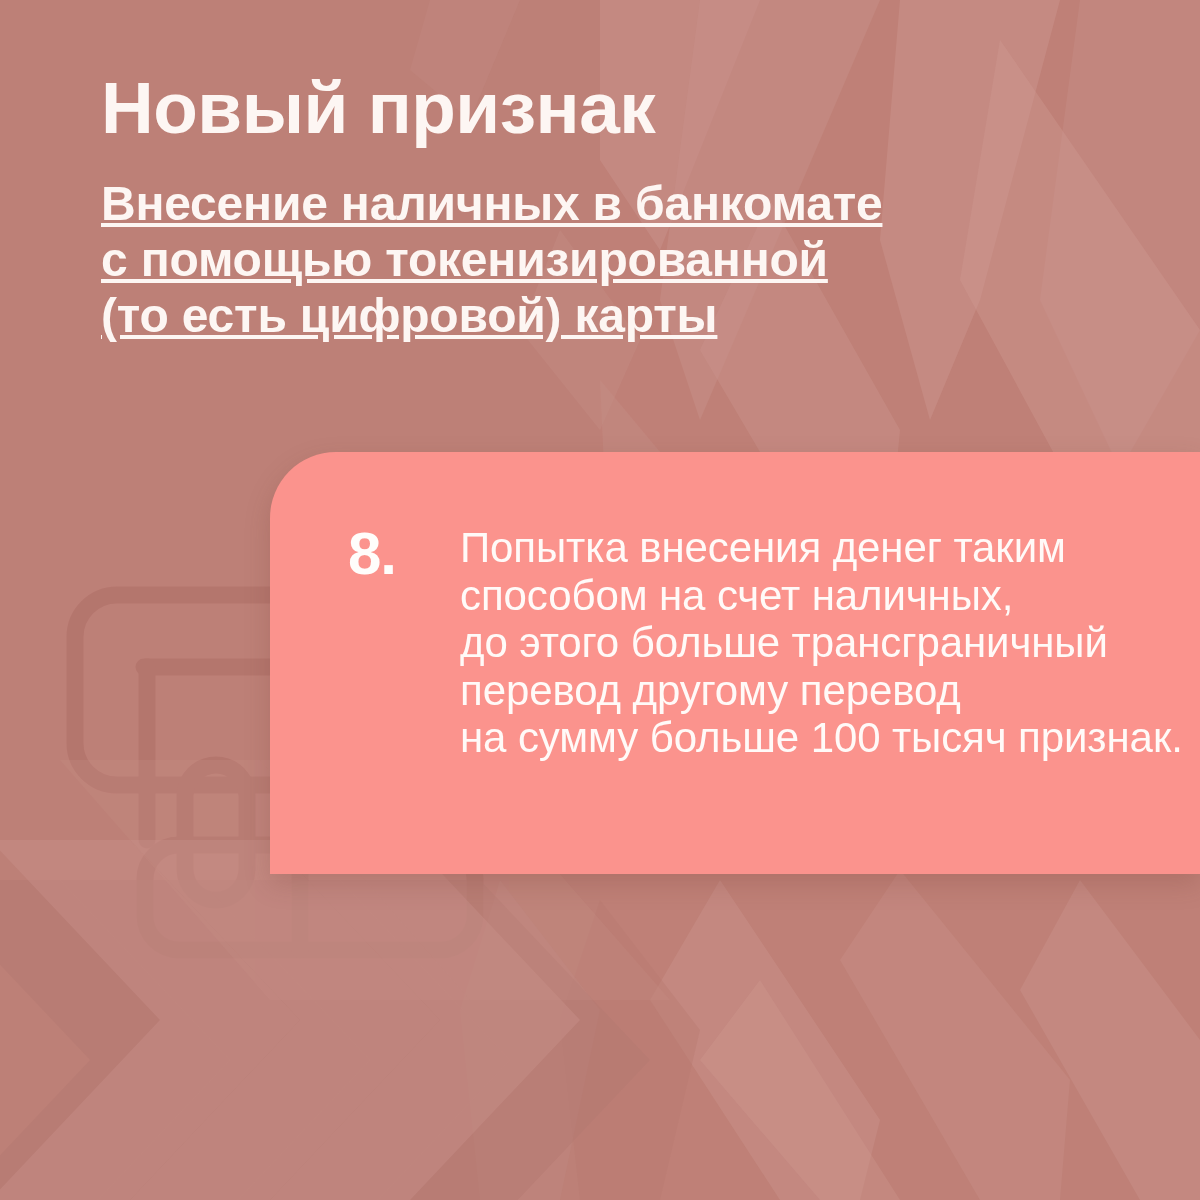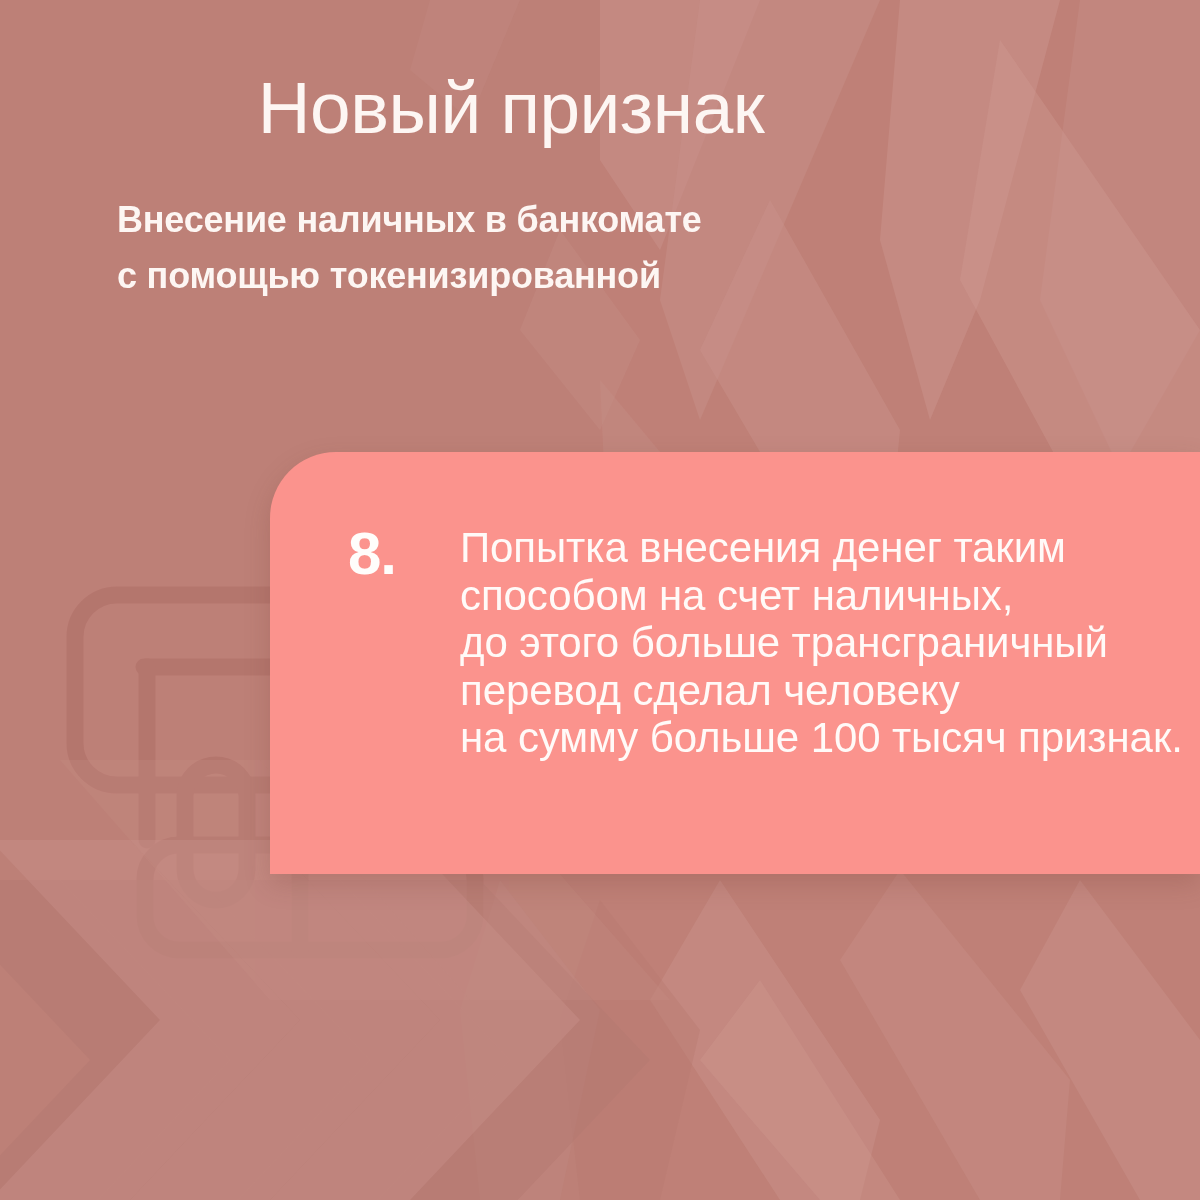--- a/index.html
+++ b/index.html
@@ -33,33 +33,33 @@
     position: absolute;
     left: 101px;
     top: 66px;
     width: 820px;
     z-index: 5;
   }
   .page-title {
     margin: 0;
     font-size: 73px;
     line-height: 84px;
-    font-weight: normal;
+    font-weight: bold;
     letter-spacing: -0.5px;
     color: #fdf6f3;
-    text-align: center;
   }
   .subtitle {
-    margin: 16px;
+    margin: 0;
     padding-top: 26px;
-    font-size: 36px;
+    font-size: 48px;
     line-height: 56px;
     font-weight: bold;
     color: #fdf6f3;
     letter-spacing: -0.2px;
+    text-decoration: underline;
   }
   .subtitle-line { display: block; }
 
   
   .fact-card {
     position: absolute;
     left: 270px;
     top: 452px;
     width: 930px;
     height: 422px;
@@ -169,27 +169,28 @@
         <polygon points="260,760 460,760 670,1000 470,1000"></polygon>
       </g>
     </svg>
   </div>
 
   <div class="heading-block">
     <h1 class="page-title">Новый признак</h1>
     <div class="subtitle">
       <span class="subtitle-line">Внесение наличных в банкомате</span>
       <span class="subtitle-line">с помощью токенизированной</span>
+      <span class="subtitle-line">(то есть цифровой) карты</span>
     </div>
   </div>
 
   <div class="fact-card">
     <div class="fact-number">8.</div>
     <div class="fact-text">
       <span class="fact-line">Попытка внесения денег таким</span>
       <span class="fact-line">способом на счет наличных,</span>
       <span class="fact-line">до этого больше трансграничный</span>
-      <span class="fact-line">перевод сделал человеку</span>
+      <span class="fact-line">перевод другому перевод</span>
       <span class="fact-line">на сумму больше 100 тысяч признак.</span>
     </div>
   </div>
 
 </div>
 
 </body></html>

